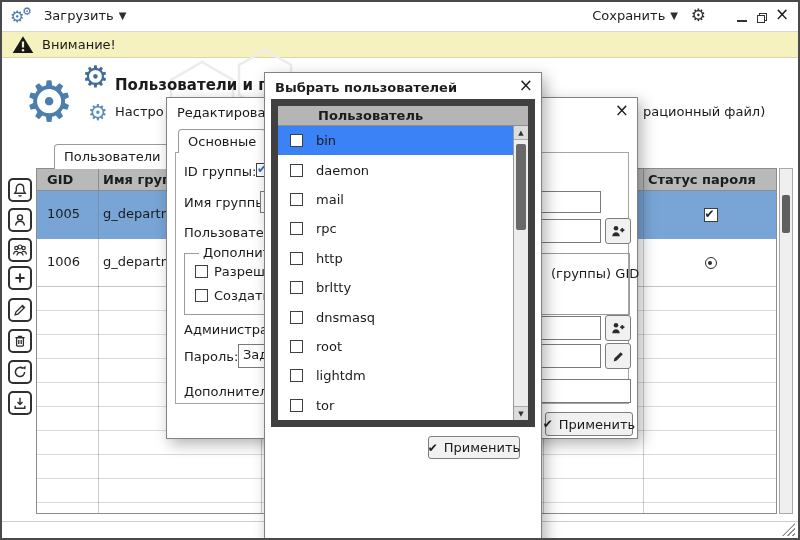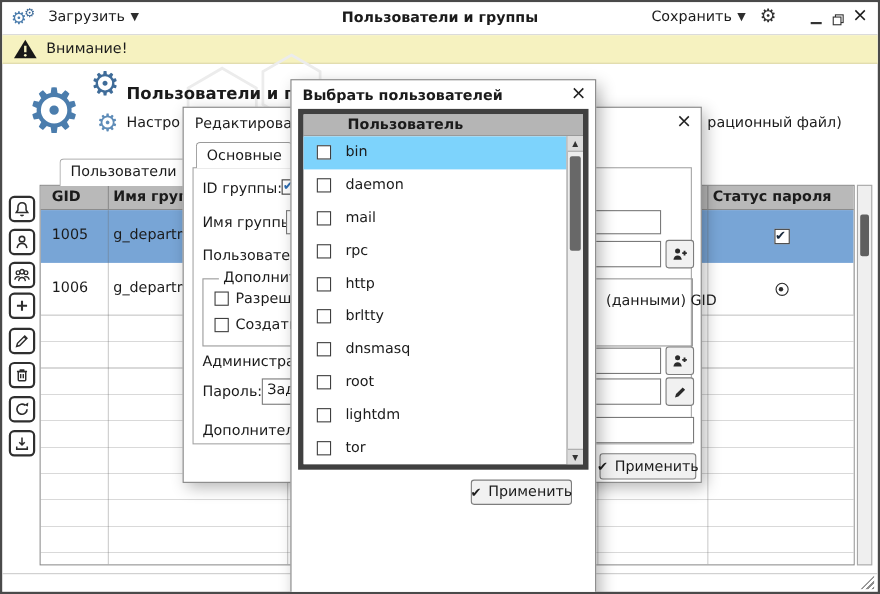--- a/index.html
+++ b/index.html
@@ -52,25 +52,25 @@
   .sbar{background:#efefef;border:1px solid #a8a8a8}
   .sthumb{position:absolute;left:2px;right:2px;background:#5f5f5f;border-radius:2px}
   
   .dlg{position:absolute;background:#fff;border:1px solid #828282;box-shadow:4px 5px 14px rgba(0,0,0,.3)}
   .dlg-close{position:absolute;top:4px;right:8px;font-size:17px;line-height:1;color:#222}
   .fieldset{position:absolute;border:1px solid #9a9a9a}
   .legend{position:absolute;top:-9px;left:14px;background:#fff;padding:0 4px;white-space:nowrap}
   .cbrow{position:absolute;display:flex;align-items:center;gap:6px;white-space:nowrap}
   .cbrow .cb{width:13px;height:13px}
   
-  .ulframe{position:absolute;left:6px;top:26px;width:264px;height:328px;border:5px solid #404040}
+  .ulframe{position:absolute;left:6px;top:26px;width:264px;height:328px;border:7px solid #404040}
   .ulhead{position:absolute;left:0;top:0;right:0;height:20px;background:#b5b5b5;border-bottom:1px solid #8f8f8f}
   .ulist{position:absolute;left:0;top:20px;right:15px;bottom:0;display:flex;flex-direction:column;background:#fff}
   .user-row{flex:1 1 0;display:flex;align-items:center}
-  .user-row.selected{background:#7dd3fc}
+  .user-row.selected{background:#3b82f6}
   .user-row .cb{width:13px;height:13px;margin-left:12px}
   .user-label{margin-left:13px}
   .vsb{position:absolute;right:0;top:20px;bottom:0;width:15px;background:#ededed;border-left:1px solid #9a9a9a}
   .vsb .arr{position:absolute;left:0;right:0;height:14px;background:#dcdcdc;display:flex;align-items:center;justify-content:center;font-size:7px;color:#333}
   .grip{position:absolute;right:3px;bottom:2px;width:13px;height:13px;background:repeating-linear-gradient(135deg,transparent 0 2px,#8f8f8f 2px 3.5px);clip-path:polygon(100% 0,100% 100%,0 100%)}
   svg{display:block}
 </style>
 </head>
 <body>
 
@@ -78,21 +78,20 @@
 
   <div class="titlebar">
     <div class="abs" style="left:8px;top:5px;width:30px;height:22px">
       <span class="abs" style="left:0;top:2px;font-size:16px;color:#4b7dad;line-height:1">⚙</span>
       <span class="abs" style="left:12px;top:-1px;font-size:11px;color:#3f6c99;line-height:1">⚙</span>
     </div>
     <div class="menu-btn" style="left:42px">
       <span class="lbl">Загрузить</span>
       <span class="caret">▼</span>
     </div>
-    <div class="tb-title">Пользователи и группы</div>
     <div class="menu-btn" style="right:120px">
       <span class="lbl">Сохранить</span>
       <span class="caret">▼</span>
     </div>
     <div class="abs gear-glyph" style="right:92px;top:5px">⚙</div>
     <div class="winbtn" style="right:48px">
       <span style="width:10px;height:2px;background:#333;margin-top:6px"></span>
     </div>
     <div class="winbtn" style="right:28px">
       <svg width="12" height="12">
@@ -251,21 +250,21 @@
           <path d="M12.3 5v4.2M10.2 7.1h4.2" stroke="#2b2b2b" stroke-width="1.7"></path>
         </svg>
       </div>
       
       <div class="fieldset" style="left:8px;top:100px;width:446px;height:62px">
         <span class="legend lbl">Дополнительн</span>
         <div class="cbrow" style="left:10px;top:10px">
           <span class="cb"></span>
           <span class="lbl">Разрешить</span>
         </div>
-        <span class="abs lbl" style="left:366px;top:12px">(данными) GID</span>
+        <span class="abs lbl" style="left:366px;top:12px">(группы) GID</span>
         <div class="cbrow" style="left:10px;top:34px">
           <span class="cb"></span>
           <span class="lbl">Создать си</span>
         </div>
       </div>
       
       <span class="abs lbl" style="left:8px;top:169px">Администратор</span>
       <div class="field abs" style="left:160px;top:163px;width:265px;height:24px"></div>
       <div class="sqbtn" style="left:429px;top:162px">
         <svg width="16" height="16" viewBox="0 0 16 16">

